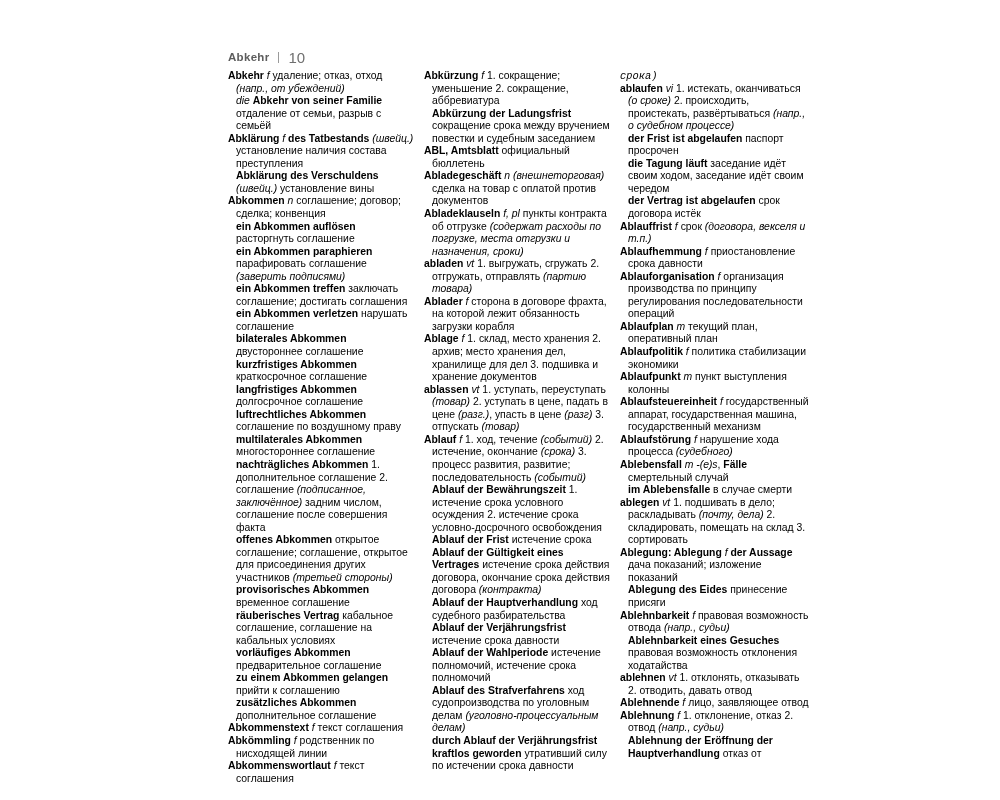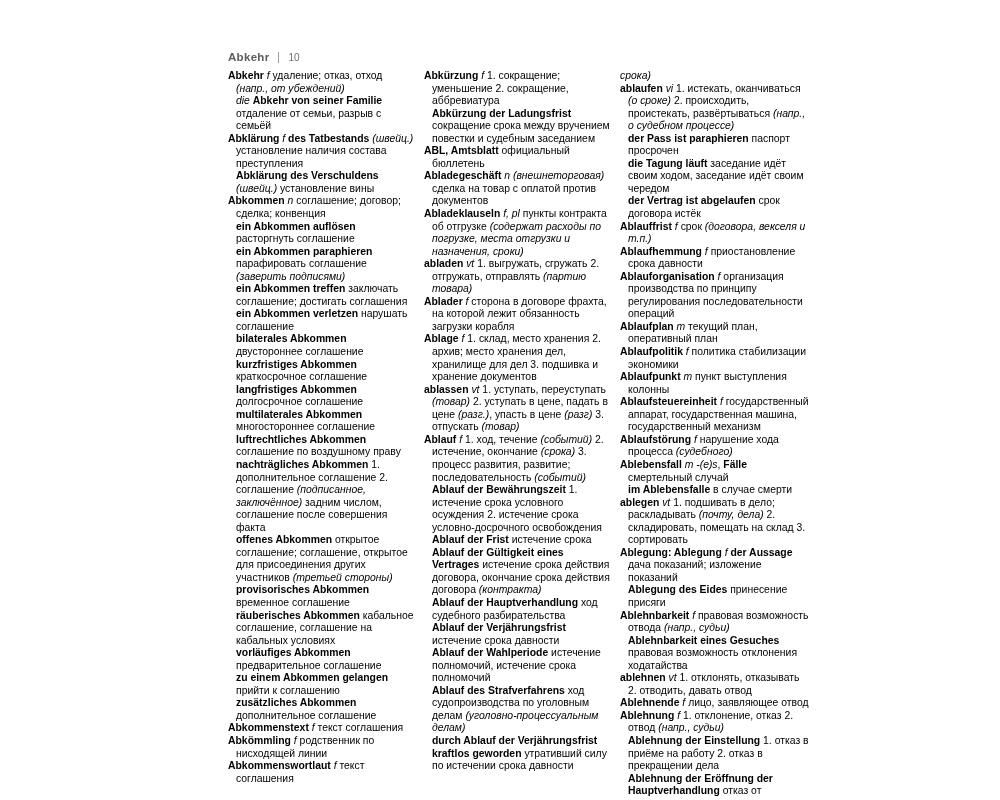--- a/index.html
+++ b/index.html
@@ -36,21 +36,21 @@
     font-weight: bold;
     color: #5d5d5d;
     letter-spacing: 0.3px;
   }
   .running-head .rh-rule {
     width: 1px;
     height: 11px;
     background: #9a9a9a;
   }
   .running-head .rh-folio {
-    font-size: 10px;
+    font-size: 15px;
     color: #6f6f6f;
   }
 
   .columns {
     position: absolute;
     left: 228px;
     top: 22px;
     width: 760px;
     height: 776px;
     display: flex;
@@ -76,20 +76,21 @@
   }
   .sub {
     text-indent: 0;
     padding-left: 8px;
     margin: 0;
   }
   .cont {
     text-indent: 0;
     padding-left: 0;
     margin: 0;
+    font-family: Liberation Mono, monospace;
   }
   .hw {
     font-weight: bold;
   }
   .it {
     font-style: italic;
   }
 </style>
 </head>
 <body>
@@ -109,26 +110,26 @@
         <p class="entry"><span class="hw">Abklärung</span> <span class="it">f</span> <span class="hw">des Tatbestands</span> <span class="it">(швейц.)</span> установление наличия состава преступления</p>
         <p class="sub"><span class="hw">Abklärung des Verschuldens</span> <span class="it">(швейц.)</span> установление вины</p>
         <p class="entry"><span class="hw">Abkommen</span> <span class="it">n</span> соглашение; договор; сделка; конвенция</p>
         <p class="sub"><span class="hw">ein Abkommen auflösen</span> расторгнуть соглашение</p>
         <p class="sub"><span class="hw">ein Abkommen paraphieren</span> парафировать соглашение <span class="it">(заверить подписями)</span></p>
         <p class="sub"><span class="hw">ein Abkommen treffen</span> заключать соглашение; достигать соглашения</p>
         <p class="sub"><span class="hw">ein Abkommen verletzen</span> нарушать соглашение</p>
         <p class="sub"><span class="hw">bilaterales Abkommen</span> двустороннее соглашение</p>
         <p class="sub"><span class="hw">kurzfristiges Abkommen</span> краткосрочное соглашение</p>
         <p class="sub"><span class="hw">langfristiges Abkommen</span> долгосрочное соглашение</p>
+        <p class="sub"><span class="hw">luftrechtliches Abkommen</span> соглашение по воздушному праву</p>
         <p class="sub"><span class="hw">multilaterales Abkommen</span> многостороннее соглашение</p>
-        <p class="sub"><span class="hw">luftrechtliches Abkommen</span> соглашение по воздушному праву</p>
         <p class="sub"><span class="hw">nachträgliches Abkommen</span> 1. дополнительное соглашение 2. соглашение <span class="it">(подписанное, заключённое)</span> задним числом, соглашение после совершения факта</p>
         <p class="sub"><span class="hw">offenes Abkommen</span> открытое соглашение; соглашение, открытое для присоединения других участников <span class="it">(третьей стороны)</span></p>
         <p class="sub"><span class="hw">provisorisches Abkommen</span> временное соглашение</p>
-        <p class="sub"><span class="hw">räuberisches Abkommen</span> кабальное соглашение, соглашение на кабальных условиях</p>
+        <p class="sub"><span class="hw">räuberisches Vertrag</span> кабальное соглашение, соглашение на кабальных условиях</p>
         <p class="sub"><span class="hw">vorläufiges Abkommen</span> предварительное соглашение</p>
         <p class="sub"><span class="hw">zu einem Abkommen gelangen</span> прийти к соглашению</p>
         <p class="sub"><span class="hw">zusätzliches Abkommen</span> дополнительное соглашение</p>
         <p class="entry"><span class="hw">Abkommenstext</span> <span class="it">f</span> текст соглашения</p>
         <p class="entry"><span class="hw">Abkömmling</span> <span class="it">f</span> родственник по нисходящей линии</p>
         <p class="entry"><span class="hw">Abkommenswortlaut</span> <span class="it">f</span> текст соглашения</p>
       </div>
     <div class="col c2">
         <p class="entry"><span class="hw">Abkürzung</span> <span class="it">f</span> 1. сокращение; уменьшение 2. сокращение, аббревиатура</p>
         <p class="sub"><span class="hw">Abkürzung der Ladungsfrist</span> сокращение срока между вручением повестки и судебным заседанием</p>
@@ -145,39 +146,38 @@
         <p class="sub"><span class="hw">Ablauf der Gültigkeit eines Vertrages</span> истечение срока действия договора, окончание срока действия договора <span class="it">(контракта)</span></p>
         <p class="sub"><span class="hw">Ablauf der Hauptverhandlung</span> ход судебного разбирательства</p>
         <p class="sub"><span class="hw">Ablauf der Verjährungsfrist</span> истечение срока давности</p>
         <p class="sub"><span class="hw">Ablauf der Wahlperiode</span> истечение полномочий, истечение срока полномочий</p>
         <p class="sub"><span class="hw">Ablauf des Strafverfahrens</span> ход судопроизводства по уголовным делам <span class="it">(уголовно-процессуальным делам)</span></p>
         <p class="sub"><span class="hw">durch Ablauf der Verjährungsfrist kraftlos geworden</span> утративший силу по истечении срока давности</p>
       </div>
     <div class="col c3">
         <p class="cont"><span class="it">срока)</span></p>
         <p class="entry"><span class="hw">ablaufen</span> <span class="it">vi</span> 1. истекать, оканчиваться <span class="it">(о сроке)</span> 2. происходить, проистекать, развёртываться <span class="it">(напр., о судебном процессе)</span></p>
-        <p class="sub"><span class="hw">der Pass ist paraphieren</span> паспорт просрочен</p>
+        <p class="sub"><span class="hw">der Frist ist abgelaufen</span> паспорт просрочен</p>
         <p class="sub"><span class="hw">die Tagung läuft</span> заседание идёт своим ходом, заседание идёт своим чередом</p>
         <p class="sub"><span class="hw">der Vertrag ist abgelaufen</span> срок договора истёк</p>
         <p class="entry"><span class="hw">Ablauffrist</span> <span class="it">f</span> срок <span class="it">(договора, векселя и т.п.)</span></p>
         <p class="entry"><span class="hw">Ablaufhemmung</span> <span class="it">f</span> приостановление срока давности</p>
         <p class="entry"><span class="hw">Ablauforganisation</span> <span class="it">f</span> организация производства по принципу регулирования последовательности операций</p>
         <p class="entry"><span class="hw">Ablaufplan</span> <span class="it">m</span> текущий план, оперативный план</p>
         <p class="entry"><span class="hw">Ablaufpolitik</span> <span class="it">f</span> политика стабилизации экономики</p>
         <p class="entry"><span class="hw">Ablaufpunkt</span> <span class="it">m</span> пункт выступления колонны</p>
         <p class="entry"><span class="hw">Ablaufsteuereinheit</span> <span class="it">f</span> государственный аппарат, государственная машина, государственный механизм</p>
         <p class="entry"><span class="hw">Ablaufstörung</span> <span class="it">f</span> нарушение хода процесса <span class="it">(судебного)</span></p>
         <p class="entry"><span class="hw">Ablebensfall</span> <span class="it">m -(e)s</span>, <span class="hw">Fälle</span> смертельный случай</p>
         <p class="sub"><span class="hw">im Ablebensfalle</span> в случае смерти</p>
         <p class="entry"><span class="hw">ablegen</span> <span class="it">vt</span> 1. подшивать в дело; раскладывать <span class="it">(почту, дела)</span> 2. складировать, помещать на склад 3. сортировать</p>
         <p class="entry"><span class="hw">Ablegung: Ablegung</span> <span class="it">f</span> <span class="hw">der Aussage</span> дача показаний; изложение показаний</p>
         <p class="sub"><span class="hw">Ablegung des Eides</span> принесение присяги</p>
         <p class="entry"><span class="hw">Ablehnbarkeit</span> <span class="it">f</span> правовая возможность отвода <span class="it">(напр., судьи)</span></p>
         <p class="sub"><span class="hw">Ablehnbarkeit eines Gesuches</span> правовая возможность отклонения ходатайства</p>
         <p class="entry"><span class="hw">ablehnen</span> <span class="it">vt</span> 1. отклонять, отказывать 2. отводить, давать отвод</p>
         <p class="entry"><span class="hw">Ablehnende</span> <span class="it">f</span> лицо, заявляющее отвод</p>
         <p class="entry"><span class="hw">Ablehnung</span> <span class="it">f</span> 1. отклонение, отказ 2. отвод <span class="it">(напр., судьи)</span></p>
-        <p class="sub"><span class="hw">Ablehnung der Einstellung</span> 1. отказ в приёме на работу 2. отказ в прекращении дела</p>
         <p class="sub"><span class="hw">Ablehnung der Eröffnung der Hauptverhandlung</span> отказ от</p>
       </div>
   </div>
 
 </div>
 
 </body></html>

